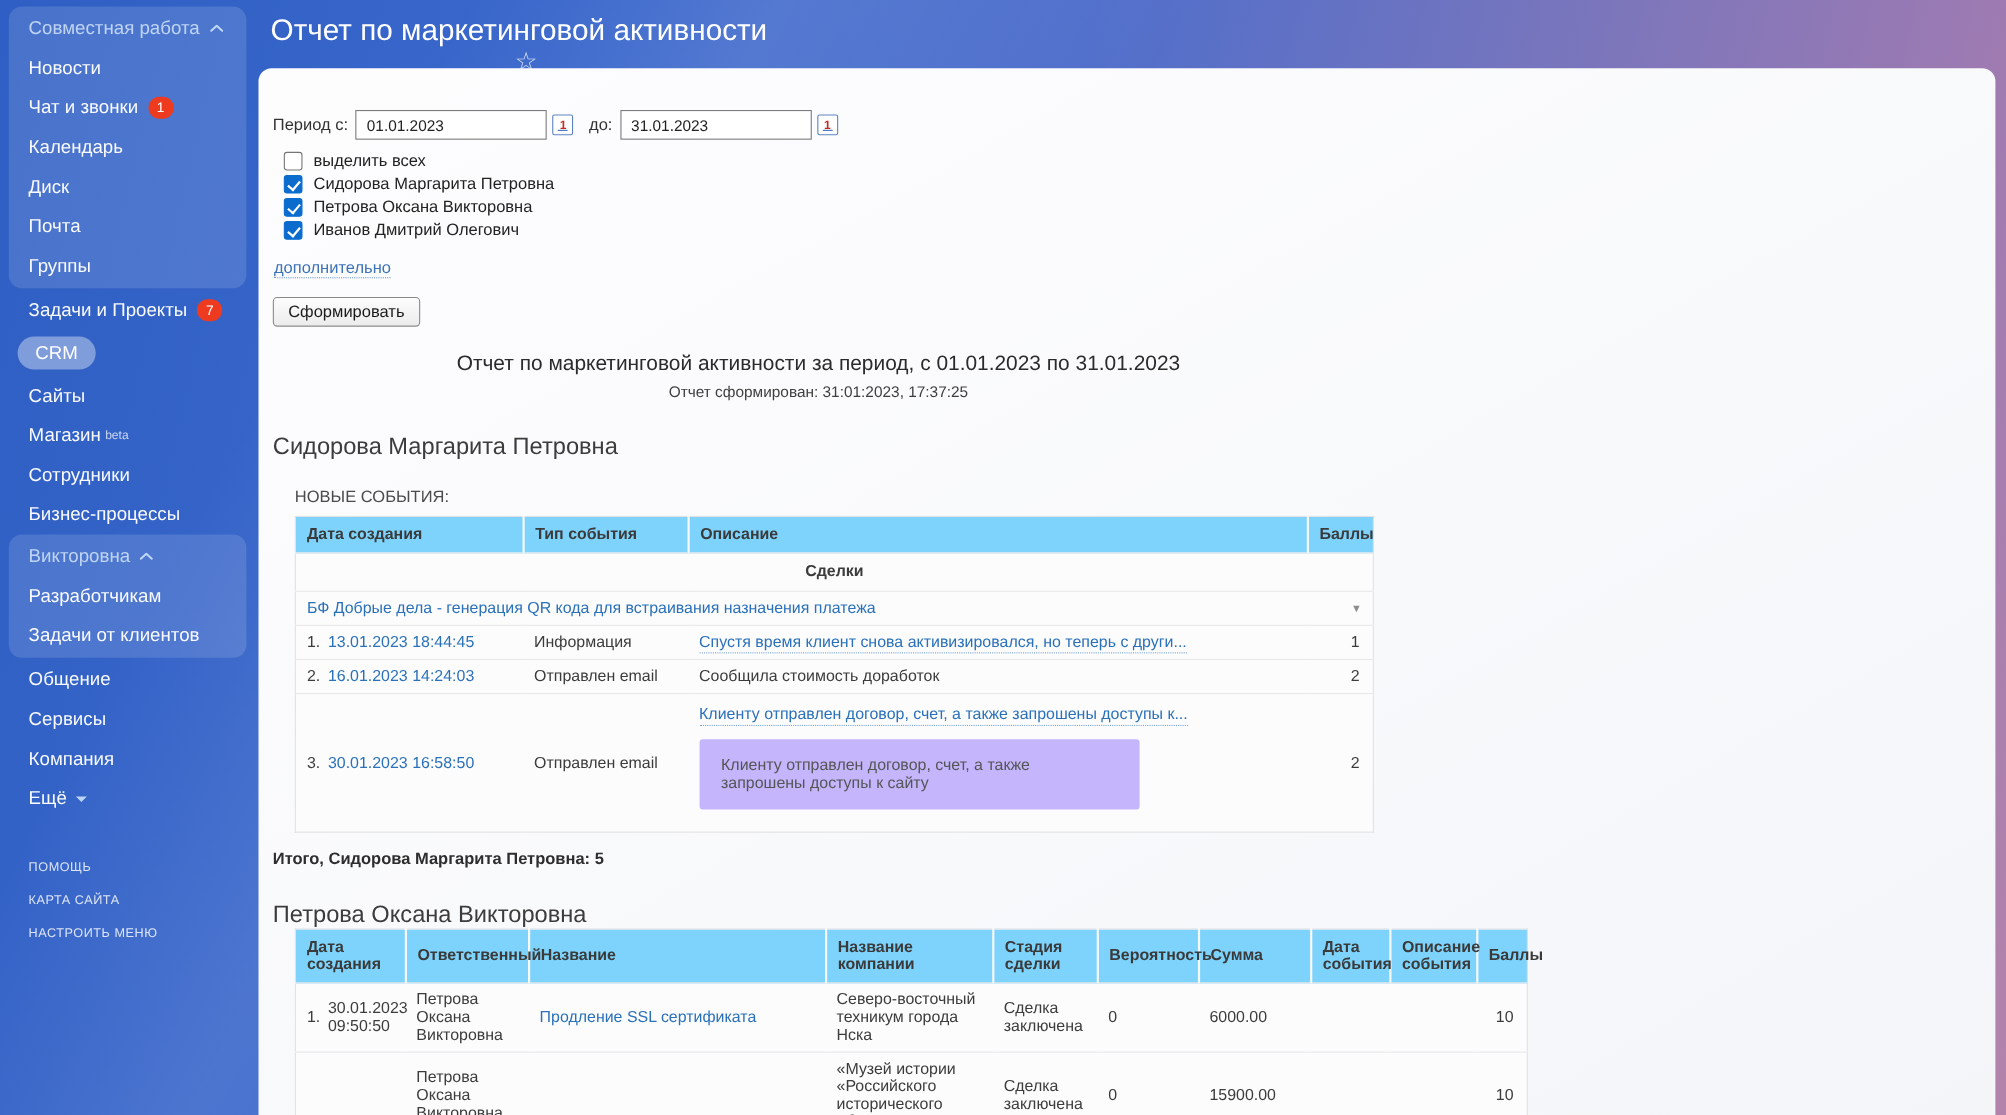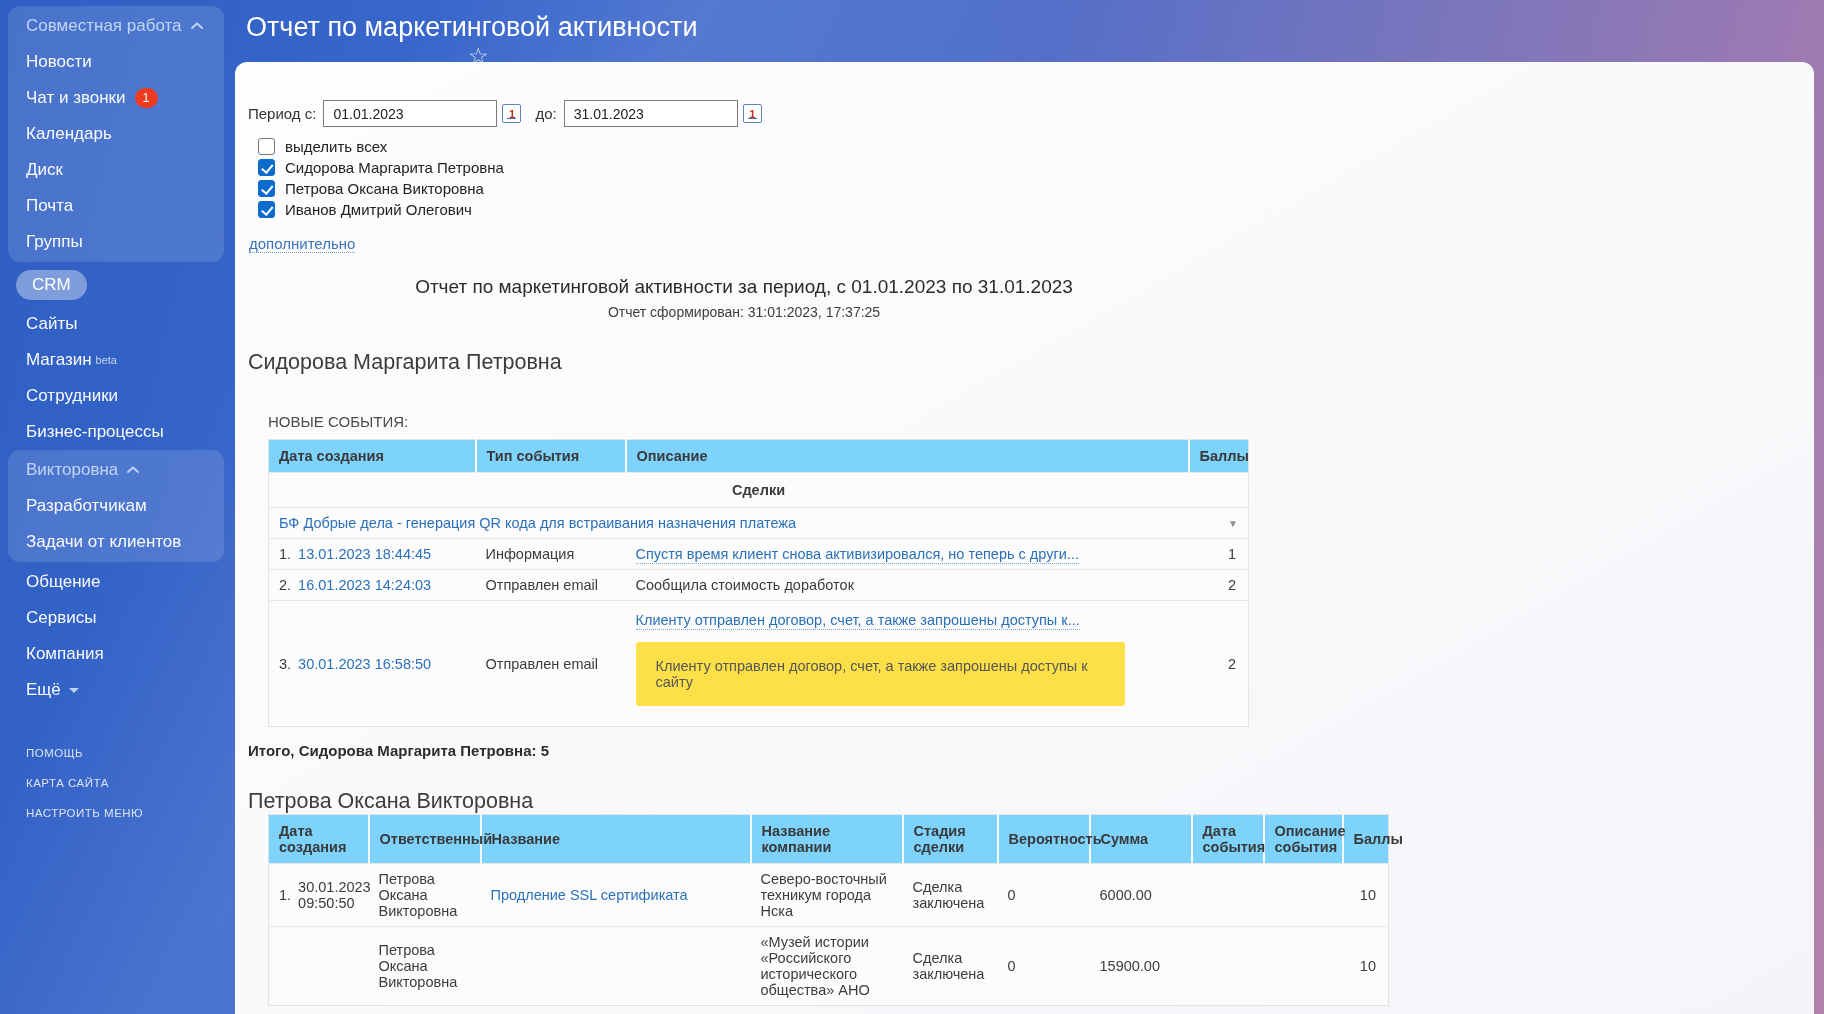--- a/index.html
+++ b/index.html
@@ -56,33 +56,33 @@
   .cb.checked::after{ content:""; position:absolute; left:5.2px; top:1.8px; width:4.5px; height:8.5px; border:solid #fff; border-width:0 2px 2px 0; transform:rotate(40deg); }
 
   .extra-link{ display:inline-block; margin:13px 0 0 1px; font-size:15px; color:#3c72b8; border-bottom:1px dotted #6f9ccb; cursor:pointer; }
   .submit-btn{ display:inline-block; margin-top:17px; font-size:15px; font-family:inherit; color:#1a1a1a; background:linear-gradient(#fcfcfc,#ececec); border:1px solid #8a8a8a; border-radius:4px; padding:4px 13px; cursor:pointer; }
 
   
   .report-center{ width:992px; text-align:center; margin-top:23px; }
   .report-title{ font-size:19px; color:#2b2b2b; font-weight:400; }
   .report-sub{ font-size:14px; color:#3e3e3e; margin-top:6px; }
   .person-h{ font-size:21.5px; font-weight:400; color:#3c3c3c; margin:30px 0 0 0; }
-  .tbl-label{ font-size:15px; color:#4b4b4b; margin:38px 0 9px 20px; }
+  .tbl-label{ font-size:15px; color:#4b4b4b; margin:24px 0 9px 20px; }
 
   
   table.rpt{ border-collapse:collapse; margin-left:20px; background:#fcfcfd; border:1px solid #e2e2e5; font-size:14.5px; color:#3c3c3c; table-layout:fixed; }
   .rpt th{ background:#7dd3fc; color:#3a3a3a; font-weight:bold; text-align:left; padding:8px 10px; border-right:2px solid #f7f8fa; vertical-align:middle; }
   .rpt th:last-child{ border-right:none; text-align:right; }
   .rpt td{ padding:7px 10px; border-top:1px solid #e8e8ea; vertical-align:middle; word-wrap:break-word; }
   .rpt .score{ text-align:right; padding-right:12px; }
   .rpt .group-row td{ text-align:center; font-weight:bold; padding:9px 10px; }
   .lnk{ color:#2a71b9; text-decoration:none; cursor:pointer; }
   .dotted{ border-bottom:1px dotted #7aa7d4; padding-bottom:1px; }
   .tri{ color:#8f8f8f; font-size:10px; cursor:pointer; text-align:right; display:block; }
-  .desc-box{ background:#fde047; border-radius:3px; padding:16px 20px; margin:12px 0 13px 0; color:#555; width:489px; }
+  .desc-box{ background:#c4b5fd; border-radius:3px; padding:16px 20px; margin:12px 0 13px 0; color:#555; width:400px; }
   .row3-link{ display:inline-block; margin:4px 0 0 0; }
   .total-line{ font-weight:bold; font-size:15px; color:#2d2d2d; margin:15px 0 0 0; }
   .cell-flex{ display:flex; align-items:center; gap:7px; }
   .cell-flex .num{ flex:none; }
 
   td.empty{ }
 </style>
 </head>
 <body>
 
@@ -110,20 +110,24 @@
         <span>Диск</span>
       </div>
     <div class="side-item">
         <span>Почта</span>
       </div>
     <div class="side-item">
         <span>Группы</span>
       </div>
   </div>
 
+  <div class="side-item">
+    <span>Задачи и Проекты</span>
+    <span class="badge">7</span>
+  </div>
 
   <div class="crm-row">
     <span class="crm-pill">CRM</span>
   </div>
 
   <div class="side-item">
       <span>Сайты</span>
     </div>
   <div class="side-item">
     <span>Магазин</span>
@@ -209,20 +213,21 @@
       <span class="cb checked"></span>
       <span>Петрова Оксана Викторовна</span>
     </div>
     <div class="cb-row">
       <span class="cb checked"></span>
       <span>Иванов Дмитрий Олегович</span>
     </div>
   </div>
 
   <div><span class="extra-link">дополнительно</span></div>
+  <div><button class="submit-btn">Сформировать</button></div>
 
   <div class="report-center">
     <div class="report-title">Отчет по маркетинговой активности за период, с 01.01.2023 по 31.01.2023</div>
     <div class="report-sub">Отчет сформирован: 31:01:2023, 17:37:25</div>
   </div>
 
   <div class="person-h">Сидорова Маргарита Петровна</div>
   <div class="tbl-label">НОВЫЕ СОБЫТИЯ:</div>
 
   <table class="rpt" style="width:980px;">

